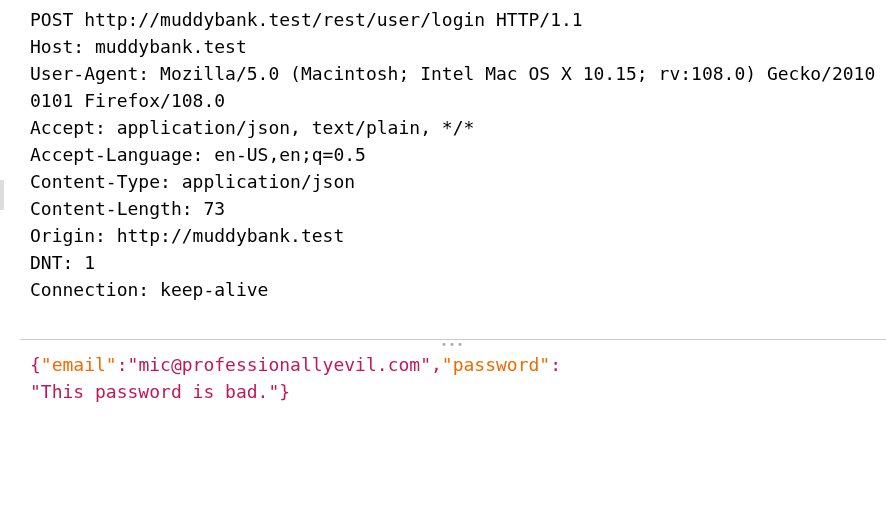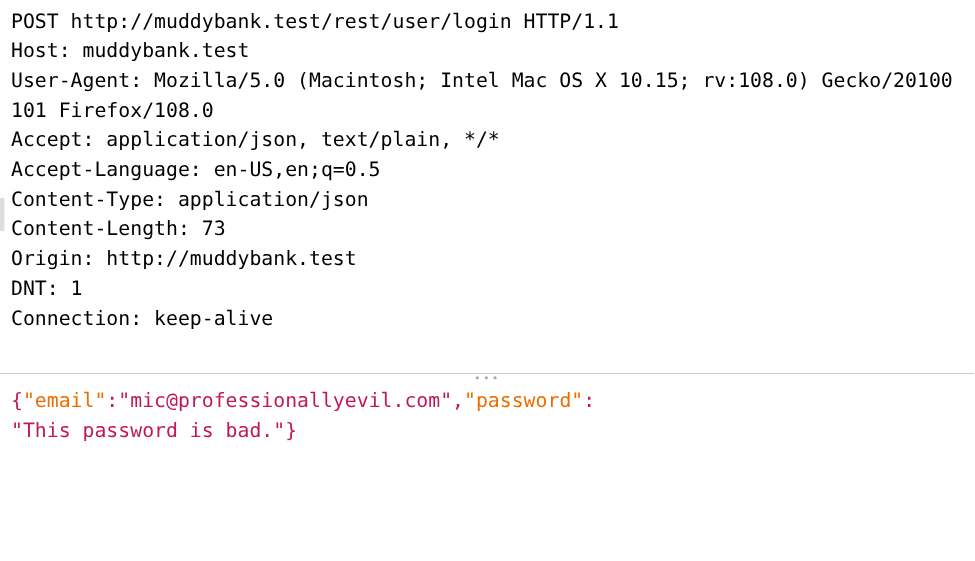--- a/index.html
+++ b/index.html
@@ -10,20 +10,21 @@
       color: #000000;
       width: 886px;
       height: 510px;
       overflow: hidden;
     }
     .pane {
       padding: 6px 10px;
       white-space: pre-wrap;
       word-break: break-all;
       line-height: 1.5;
+      margin-left: 20px;
     }
     .headers-pane {
       border-bottom: 1px solid #cccccc;
       min-height: 340px;
     }
     .body-pane {
       border-top: 1px solid #ffffff;
       position: relative;
       padding-top: 10px;
     }

